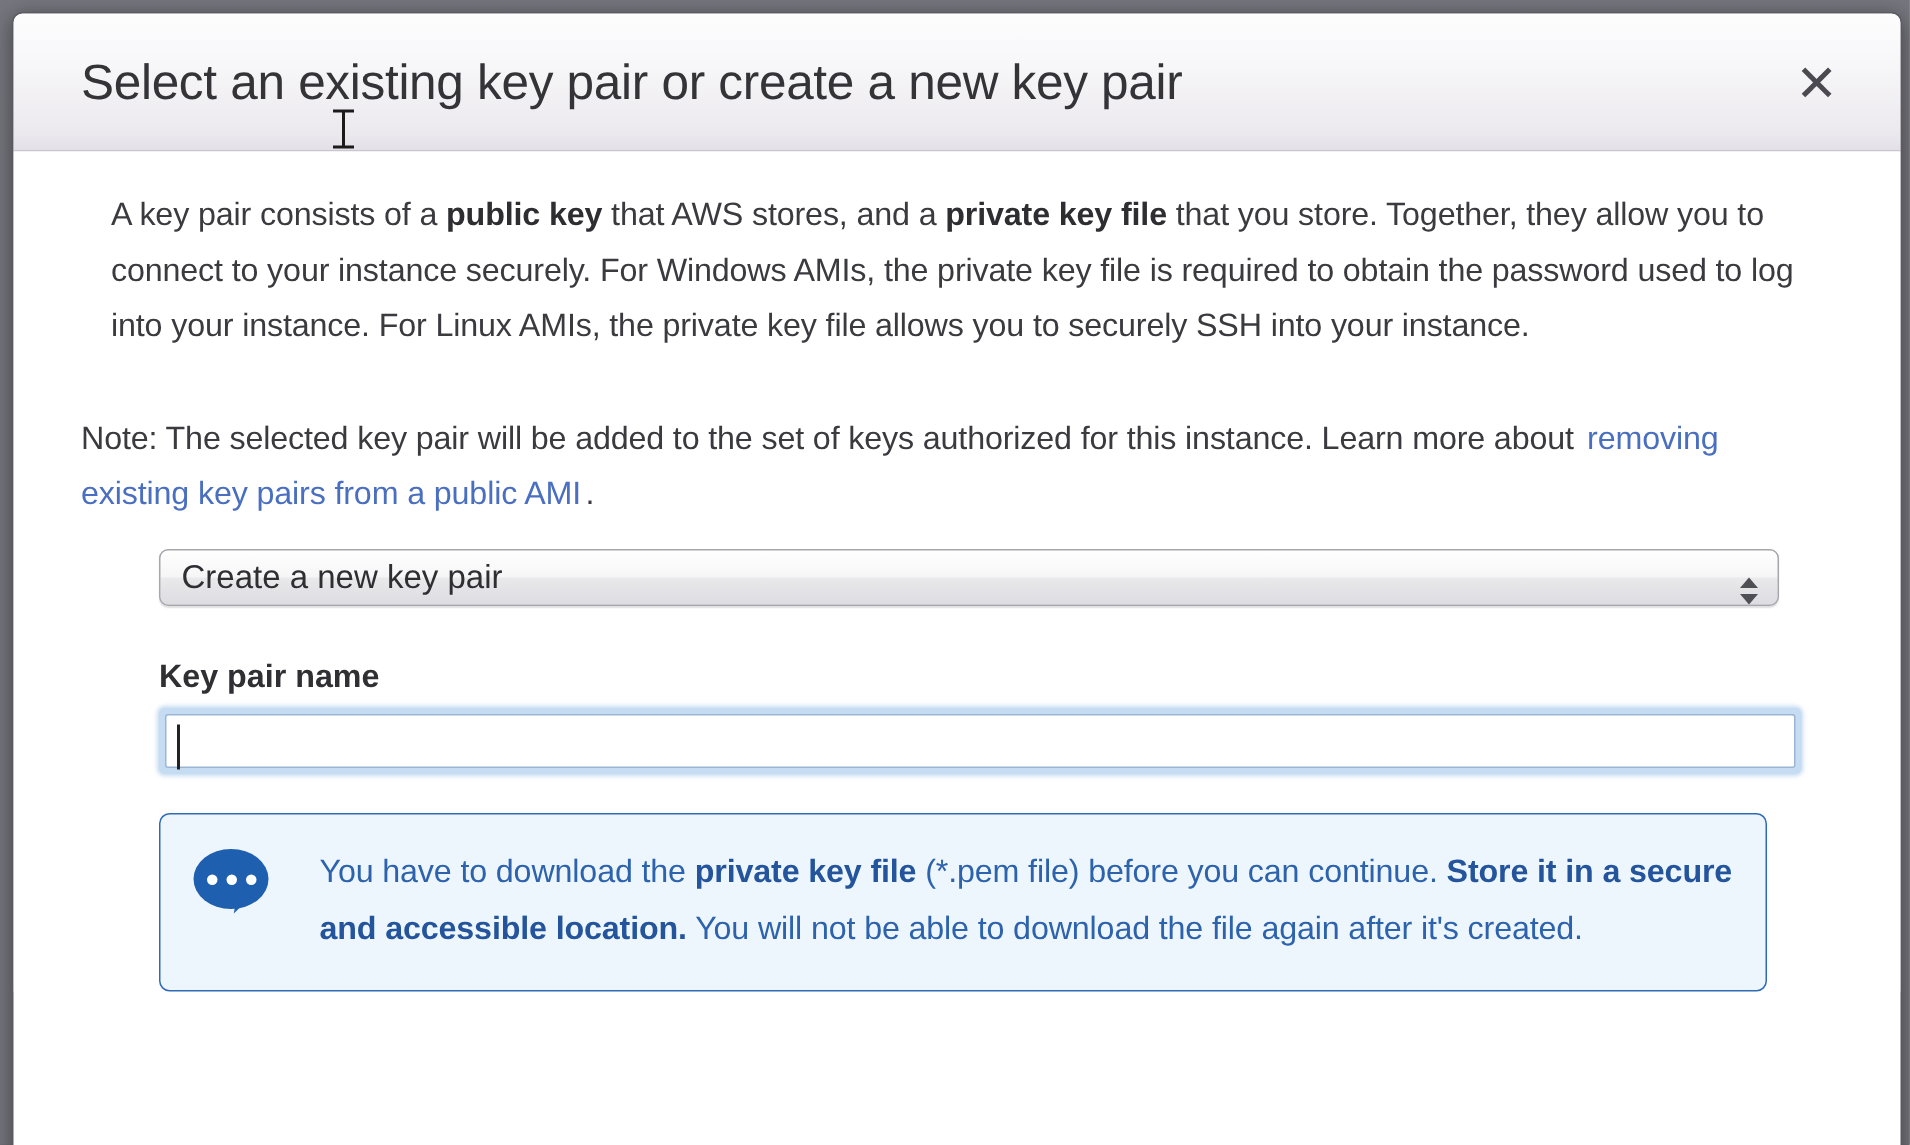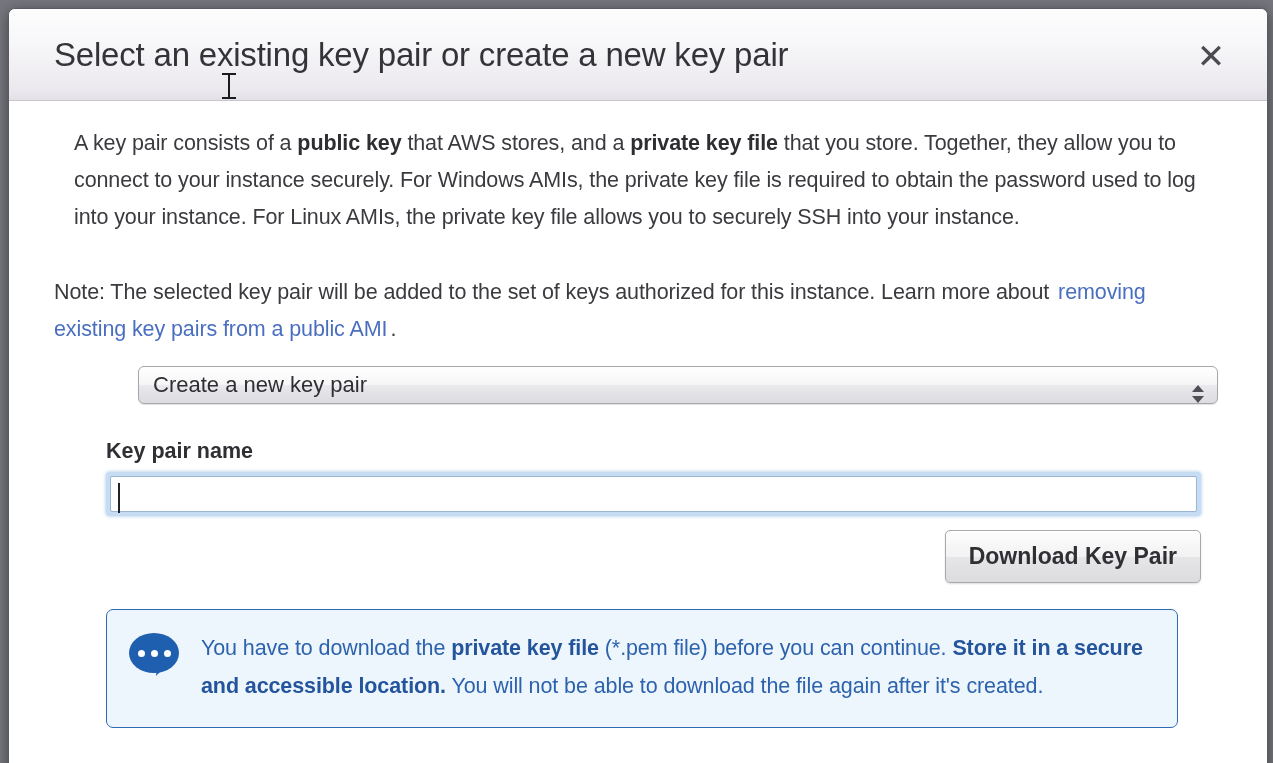--- a/index.html
+++ b/index.html
@@ -89,21 +89,20 @@
     cursor: pointer;
   }
 
   
   #form-area { margin-top: 18px; padding-left: 52px; }
 
   #keypair-select-wrap {
     position: relative;
     width: 1080px;
     height: 56px;
-    margin-left: 32px;
   }
   #keypair-select {
     width: 100%;
     height: 38px;
     border: 1px solid #a6a6ad;
     border-radius: 6px;
     background: linear-gradient(to bottom, #ffffff 0%, #f6f6f7 48%, #e9e9ec 52%, #dcdce1 100%);
     box-shadow: inset 0 1px 0 rgba(255,255,255,.9), 0 1px 1px rgba(0,0,0,.12);
     font-size: 22px;
     font-family: "Liberation Sans", sans-serif;
@@ -214,21 +213,21 @@
   
   #info-callout {
     margin-top: 26px;
     margin-left: 52px;
     width: 1072px;
     background: #eef6fd;
     border: 1px solid #2f6bb5;
     border-radius: 7px;
     padding: 19px 22px 22px 22px;
     display: flex;
-    gap: 20px;
+    gap: 32px;
   }
   #info-bubble-icon {
     flex: 0 0 auto;
     position: relative;
     width: 52px; height: 46px;
     margin-top: 4px;
   }
   #info-bubble-icon .bubble {
     position: absolute; left: 0; top: 0;
     width: 50px; height: 40px;
@@ -301,23 +300,20 @@
         <input id="keypair-name-input" type="text" value="" style="">
         <span id="text-caret"></span>
       </div>
 
       <div id="mouse-ibeam">
         <span class="bar t"></span>
         <span class="stem"></span>
         <span class="bar b"></span>
       </div>
 
-      <div id="download-row">
-        <button id="download-key-pair-button">Download Key Pair</button>
-      </div>
     </div>
 
     <div id="info-callout">
       <span id="info-bubble-icon">
         <span class="bubble"></span>
         <span class="tail"></span>
         <span class="dots">
             <span></span>
             <span></span>
             <span></span>

